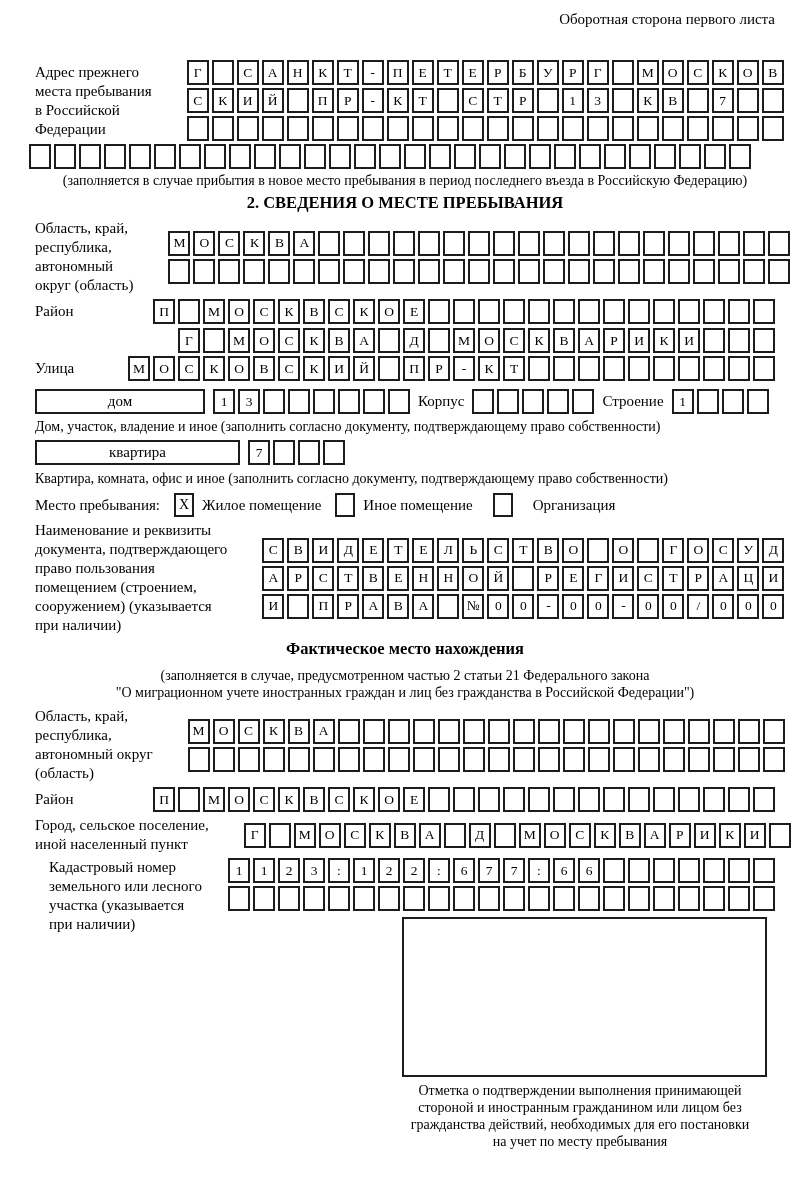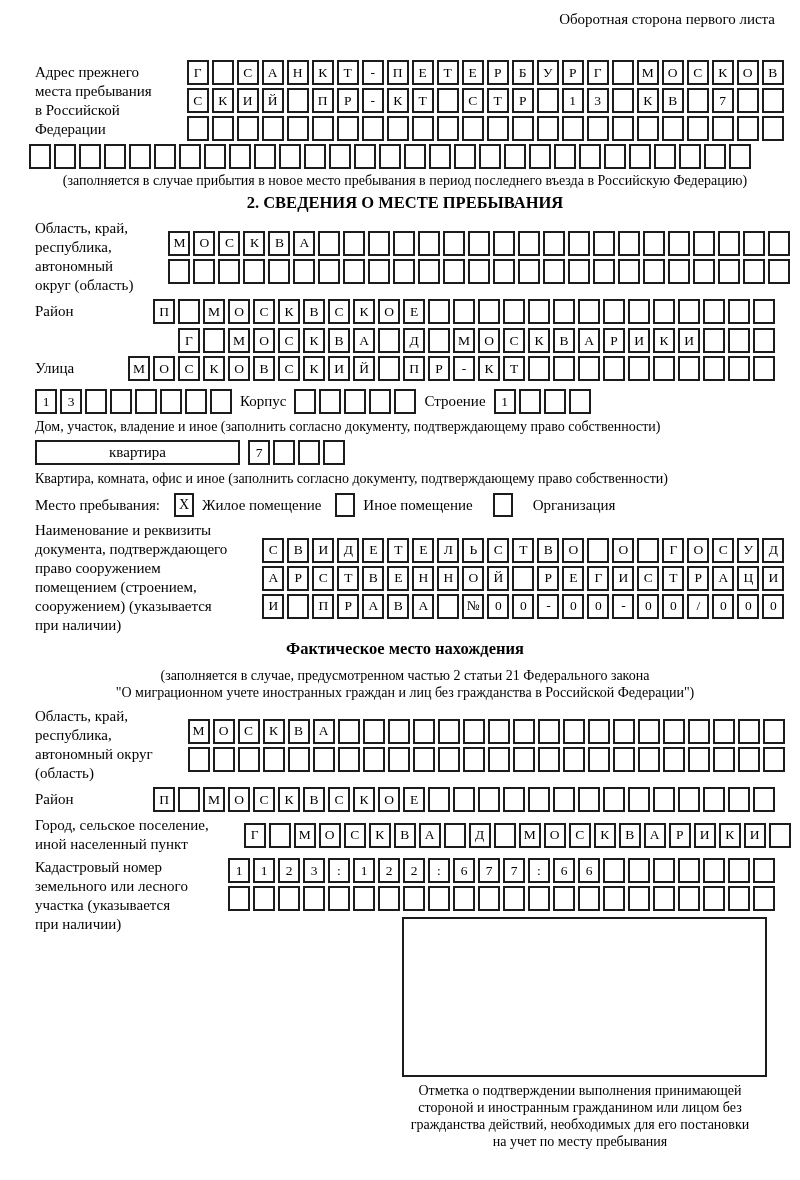--- a/index.html
+++ b/index.html
@@ -2,21 +2,21 @@
 <html><head>
 <meta charset="utf-8">
 <style>
   html,body{margin:0;padding:0;background:#fff;color:#000;
     font-family:"Liberation Serif","DejaVu Serif",serif;}
   .page{position:relative;width:800px;height:1180px;box-sizing:border-box;
     padding:10px 25px 0 35px;background:#fff;overflow:hidden;}
   .side-note{text-align:right;font-size:15px;line-height:18px;}
   .grp{display:flex;align-items:center;gap:35px;}
   .grp.abs-label{position:relative;}
-  .grp.abs-label > .lbl{position:absolute;left:0;top:0;}
+  .grp.abs-label > .lbl{position:absolute;left:14px;top:0;}
   .lbl{font-size:15px;line-height:19px;flex:0 0 auto;}
   .cellcol{margin-left:auto;display:flex;flex-direction:column;gap:3px;flex:0 0 auto;}
   .cellrow{display:flex;gap:3px;flex:0 0 auto;}
   .push{margin-left:auto;}
   .cell{flex:0 0 22px;width:22px;height:25px;border:2px solid #1c1c1c;box-sizing:border-box;
     display:flex;align-items:center;justify-content:center;font-size:13.5px;line-height:1;}
   .note{font-size:14px;line-height:17px;}
   .center{text-align:center;}
   .sec-title{font-size:16.5px;font-weight:bold;text-align:center;line-height:20px;}
   .wide-box{height:25px;border:2px solid #1c1c1c;box-sizing:border-box;flex:0 0 auto;
@@ -319,20 +319,21 @@
         <span class="cell"></span>
         <span class="cell"></span>
         <span class="cell"></span>
         <span class="cell"></span>
         <span class="cell"></span>
         <span class="cell"></span>
       </div>
   </div>
 
   <div class="inline-row g8 mt8">
+    <div class="wide-box w170">дом</div>
     <div class="cellrow">
         <span class="cell">1</span>
         <span class="cell">3</span>
         <span class="cell"></span>
         <span class="cell"></span>
         <span class="cell"></span>
         <span class="cell"></span>
         <span class="cell"></span>
         <span class="cell"></span>
       </div>
@@ -378,21 +379,21 @@
     <div class="sp20"></div>
     <div class="chk"></div>
     <div class="sp20"></div>
     <div class="inline-lbl">Организация</div>
   </div>
 
   <div class="grp mt4">
     <div class="lbl">
       <div>Наименование и реквизиты</div>
       <div>документа, подтверждающего</div>
-      <div>право сооружением</div>
+      <div>право пользования</div>
       <div>помещением (строением,</div>
       <div>сооружением) (указывается</div>
       <div>при наличии)</div>
     </div>
     <div class="cellcol">
       <div class="cellrow">
           <span class="cell">С</span>
           <span class="cell">В</span>
           <span class="cell">И</span>
           <span class="cell">Д</span>

